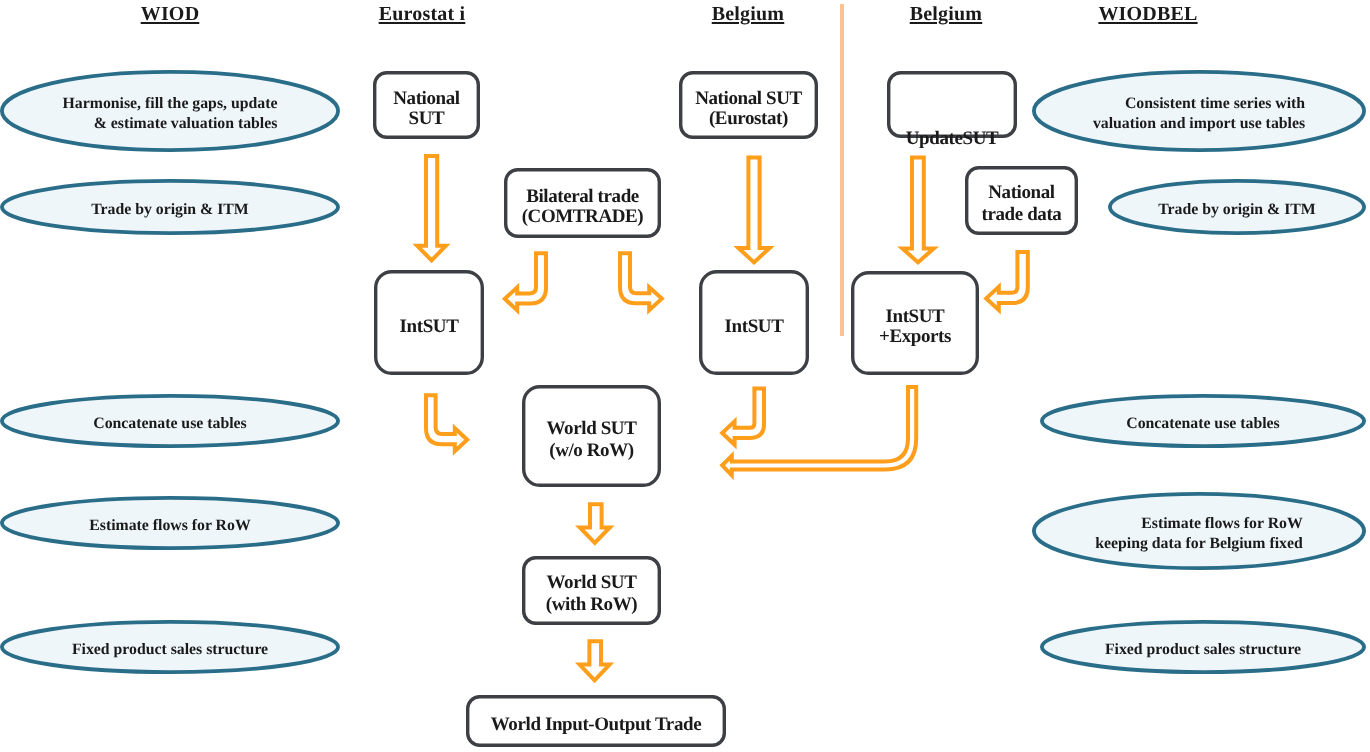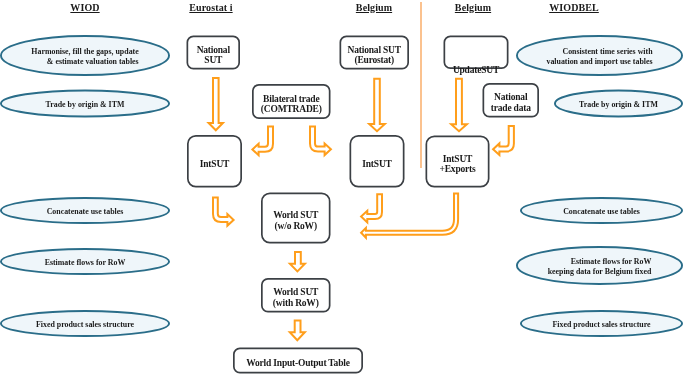--- a/index.html
+++ b/index.html
@@ -77,21 +77,21 @@
   </div>
 <div class="box r8" style="left:261px;top:192.5px;width:69.5px;height:51px;">
   <span style="white-space: pre-line;">World SUT
 (w/o RoW)</span>
   </div>
 <div class="box" style="left:261px;top:278px;width:69.5px;height:34.5px;">
   <span style="white-space: pre-line;">World SUT
 (with RoW)</span>
   </div>
 <div class="box" style="left:233px;top:347.5px;width:130px;height:26px;">
-  <span>World Input-Output Table</span>
+  <span>World Input-Output Trade</span>
   </div>
 
 <svg class="arr" style="left:0;top:0;" width="685" height="376" viewBox="0 0 685 376" fill="#eff6fa" stroke="#2a6d89" stroke-width="1.90">
   <ellipse cx="85.00" cy="55.50" rx="84.05" ry="19.55"></ellipse>
   <ellipse cx="85.00" cy="103.50" rx="84.05" ry="13.05"></ellipse>
   <ellipse cx="85.00" cy="210.50" rx="84.05" ry="12.55"></ellipse>
   <ellipse cx="85.00" cy="261.50" rx="84.05" ry="12.55"></ellipse>
   <ellipse cx="85.00" cy="323.50" rx="84.05" ry="12.55"></ellipse>
   <ellipse cx="599.50" cy="55.50" rx="82.55" ry="19.55"></ellipse>
   <ellipse cx="618.50" cy="103.50" rx="63.55" ry="13.05"></ellipse>

